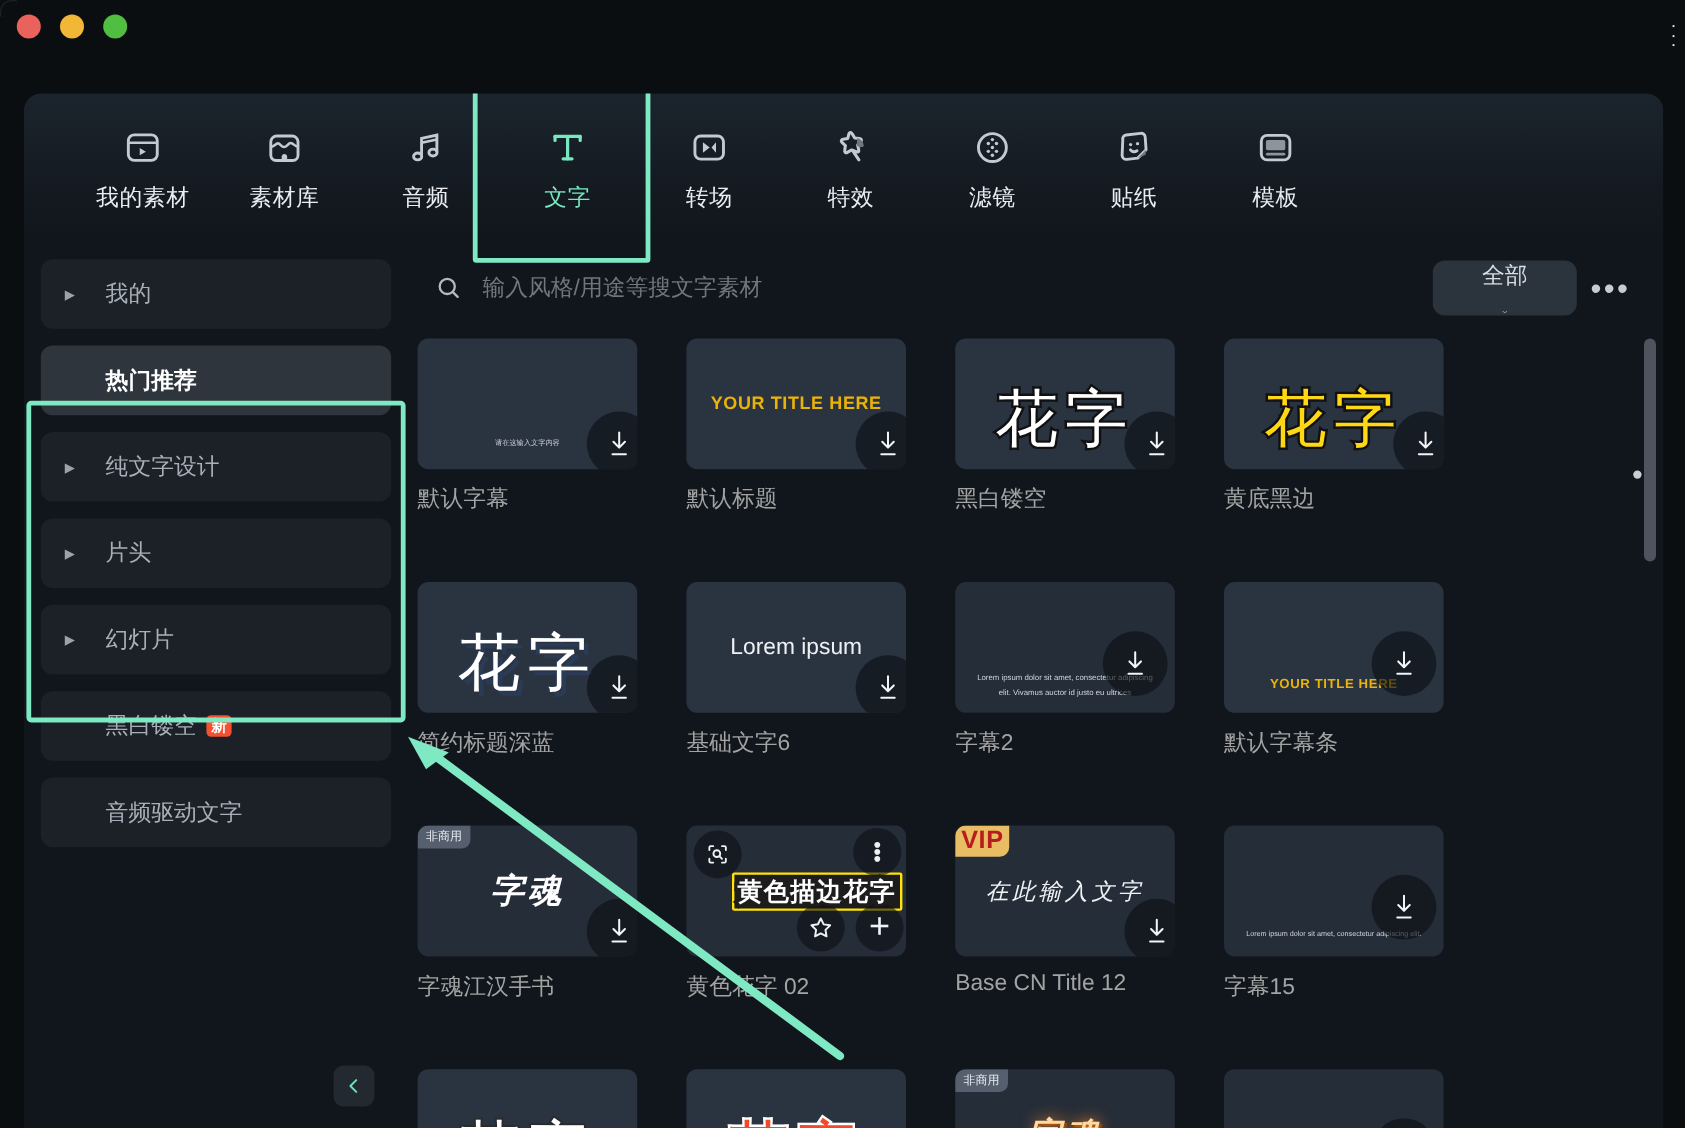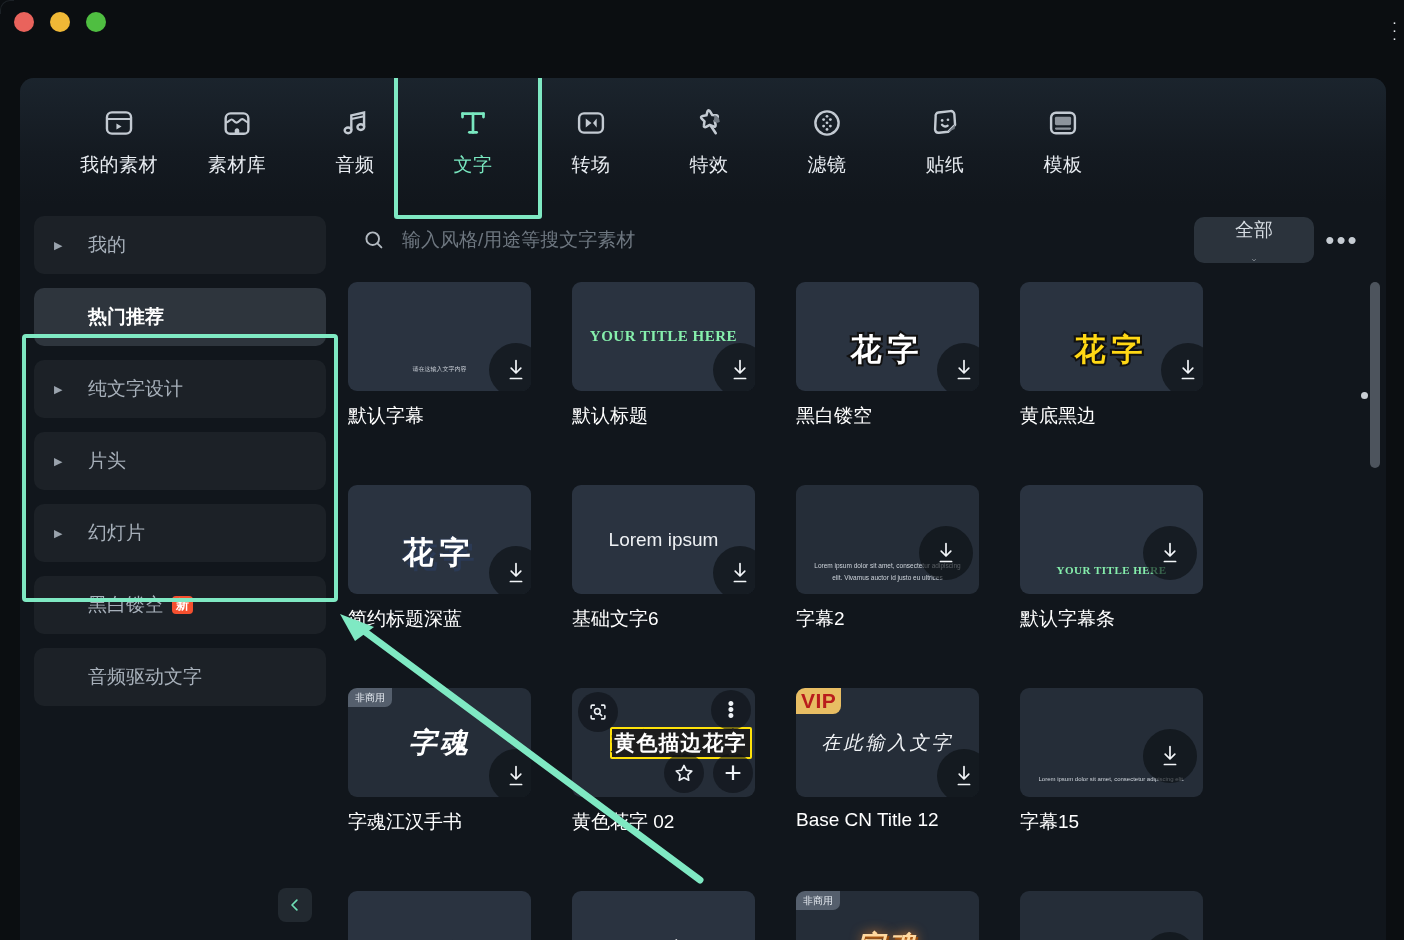--- a/index.html
+++ b/index.html
@@ -99,42 +99,42 @@
 
   .grid-wrap { position: relative; height: 664px; padding: 6px 0 0 8px; overflow: hidden; }
   .grid { display: grid; grid-template-columns: repeat(4, 224px); gap: 56px 0; }
   .cell { width: 224px; }
   .thumb {
     width: 183px; height: 109px; border-radius: 9px; background: #2a3340;
     position: relative; overflow: hidden; cursor: pointer;
     display: flex; align-items: center; justify-content: center;
   }
   .thumb.dark { background: #252d38; }
-  .caption { margin-top: 12px; font-size: 19px; color: #ffffff; white-space: nowrap; }
+  .caption { margin-top: 12px; font-size: 19px; color: #a3a3a3; white-space: nowrap; }
 
   
   .dl {
     position: absolute; right: -12px; bottom: -6px; width: 54px; height: 54px;
     border-radius: 50%; background: rgba(10,14,18,.62);
     display: flex; align-items: center; justify-content: center;
   }
   .dl.inset { right: 6px; bottom: 14px; }
 
   
-  .t-yourtitle { font-size: 15px; font-weight: bold; color: #86efac; letter-spacing: .5px;
-    font-family: Liberation Serif, serif; }
+  .t-yourtitle { font-size: 15px; font-weight: bold; color: #eab308; letter-spacing: .5px;
+    font-family: Liberation Sans, sans-serif; }
   .t-yourtitle.sm { font-size: 11px; }
   .t-tinysub { font-size: 6px; color: #cdd3da; transform: translateY(33px); }
   .t-lorem2 { font-size: 6.5px; color: #cfd5dc; text-align: center; line-height: 1.7;
     transform: translateY(32px); width: 150px; }
   .t-lorem1 { font-size: 6px; color: #cfd5dc; text-align: center; transform: translateY(36px); width: 160px; }
   .t-lorem { font-size: 19px; color: #eef1f4; font-family: "Liberation Sans", sans-serif; }
 
   .huazi {
-    font-size: 31px; font-weight: bold; letter-spacing: 6px;
+    font-size: 52px; font-weight: normal; letter-spacing: 6px;
     font-family: "DejaVu Sans", sans-serif;
     margin-top: 26px;
   }
   .huazi.wb { color: #ffffff; -webkit-text-stroke: 4px #111; paint-order: stroke fill; }
   .huazi.yb { color: #ffd815; -webkit-text-stroke: 4px #111; paint-order: stroke fill;
     text-shadow: 0 0 0 #000; }
   .huazi.shadow { color: #ffffff; text-shadow: 4px 4px 0 #2b3a55, -1px -1px 0 #2b3a55; }
   .huazi.red { color: #f04a2a; -webkit-text-stroke: 4px #fff; paint-order: stroke fill; }
   .huazi.outline { color: #ffffff; -webkit-text-stroke: 3px #2a2a2a; paint-order: stroke fill; }
 

